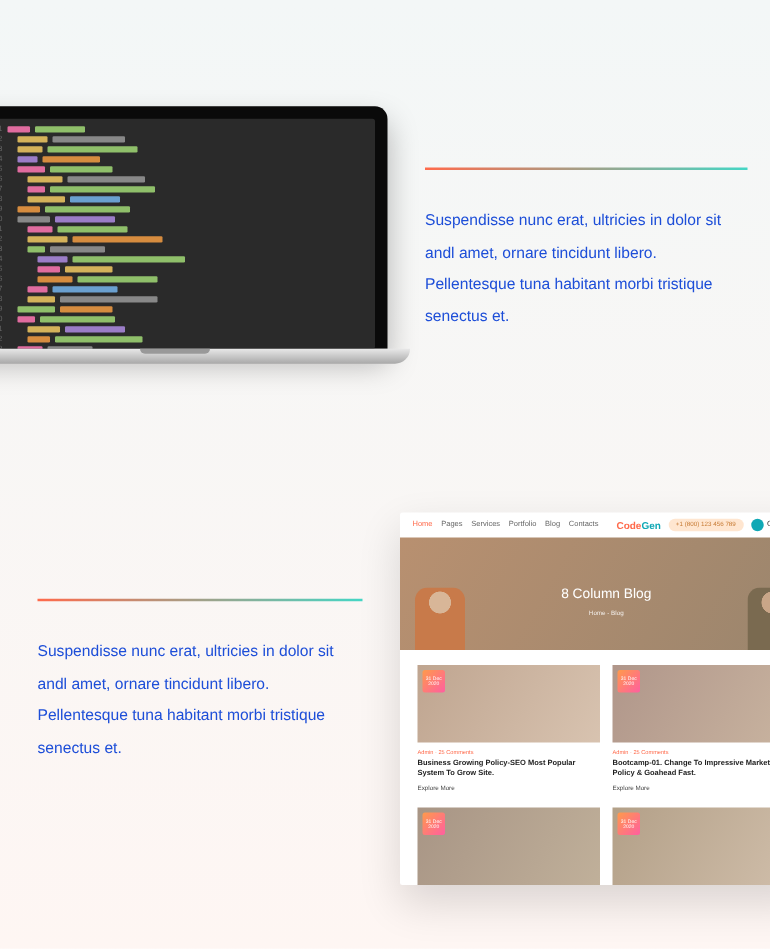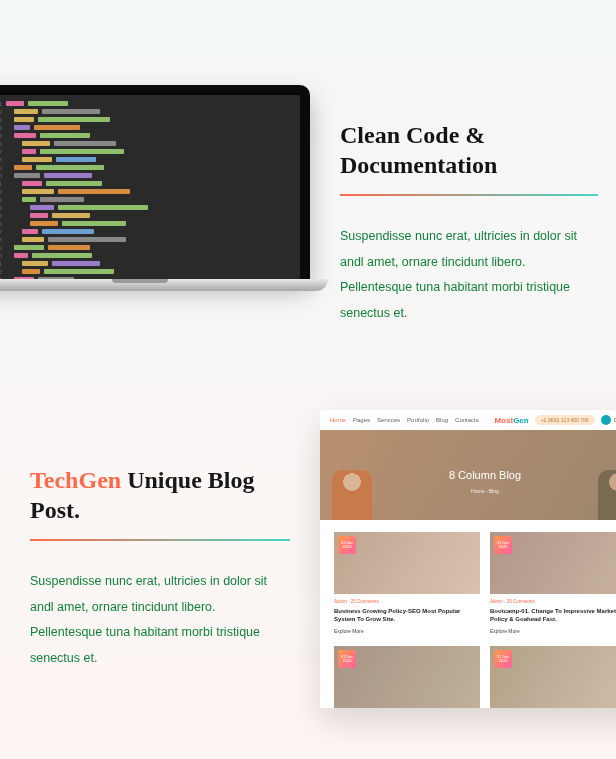--- a/index.html
+++ b/index.html
@@ -86,21 +86,21 @@
 
   .divider {
     height: 2px;
     background: linear-gradient(90deg,#ff6a4b 0%,#44d6c5 100%);
     margin: 14px 0 18px 0;
     width: 100%;
   }
 
   .body-text {
     font-size: 12.5px;
-    color: #15803d;
+    color: #1d4ed8;
     line-height: 2.05;
     margin-top: 28px;
   }
 
   .section2 {
     position: relative;
     height: 389px;
   }
 
   .text2 {
@@ -305,48 +305,44 @@
             <span class="tok pink" style="width:20px;margin-left:8px"></span>
             <span class="tok grey" style="width:36px"></span>
           </div>
 
       </div>
     </div>
     <div class="kb-base"></div>
   </div>
 
   <div class="text1">
-    <div class="h1">Clean Code &amp; Documentation</div>
     <div class="divider"></div>
     <div class="body-text">Suspendisse nunc erat, ultricies in dolor sit andl amet, ornare tincidunt libero. Pellentesque tuna habitant morbi tristique senectus et.</div>
   </div>
 </div>
 
 <div class="section2">
   <div class="text2">
-    <div class="h2">
-      <span class="accent">TechGen</span><span> Unique Blog Post.</span>
-    </div>
     <div class="divider"></div>
     <div class="body-text">Suspendisse nunc erat, ultricies in dolor sit andl amet, ornare tincidunt libero. Pellentesque tuna habitant morbi tristique senectus et.</div>
   </div>
 
   <div class="blog-window">
     <div class="bw-top">
       <div class="bw-nav">
         <span>Home</span>
         <span>Pages</span>
         <span>Services</span>
         <span>Portfolio</span>
         <span>Blog</span>
         <span>Contacts</span>
       </div>
       <div class="bw-right">
         <div class="bw-logo">
-          <span>Most</span><span class="lg">Gen</span>
+          <span>Code</span><span class="lg">Gen</span>
         </div>
         <div class="phone-pill">+1 (800) 123 456 789</div>
         <div class="chat">
           <span class="chat-icon"></span>
           <span>Chat Now</span>
         </div>
       </div>
     </div>
     <div class="hero">
       <div class="person p1"></div>

